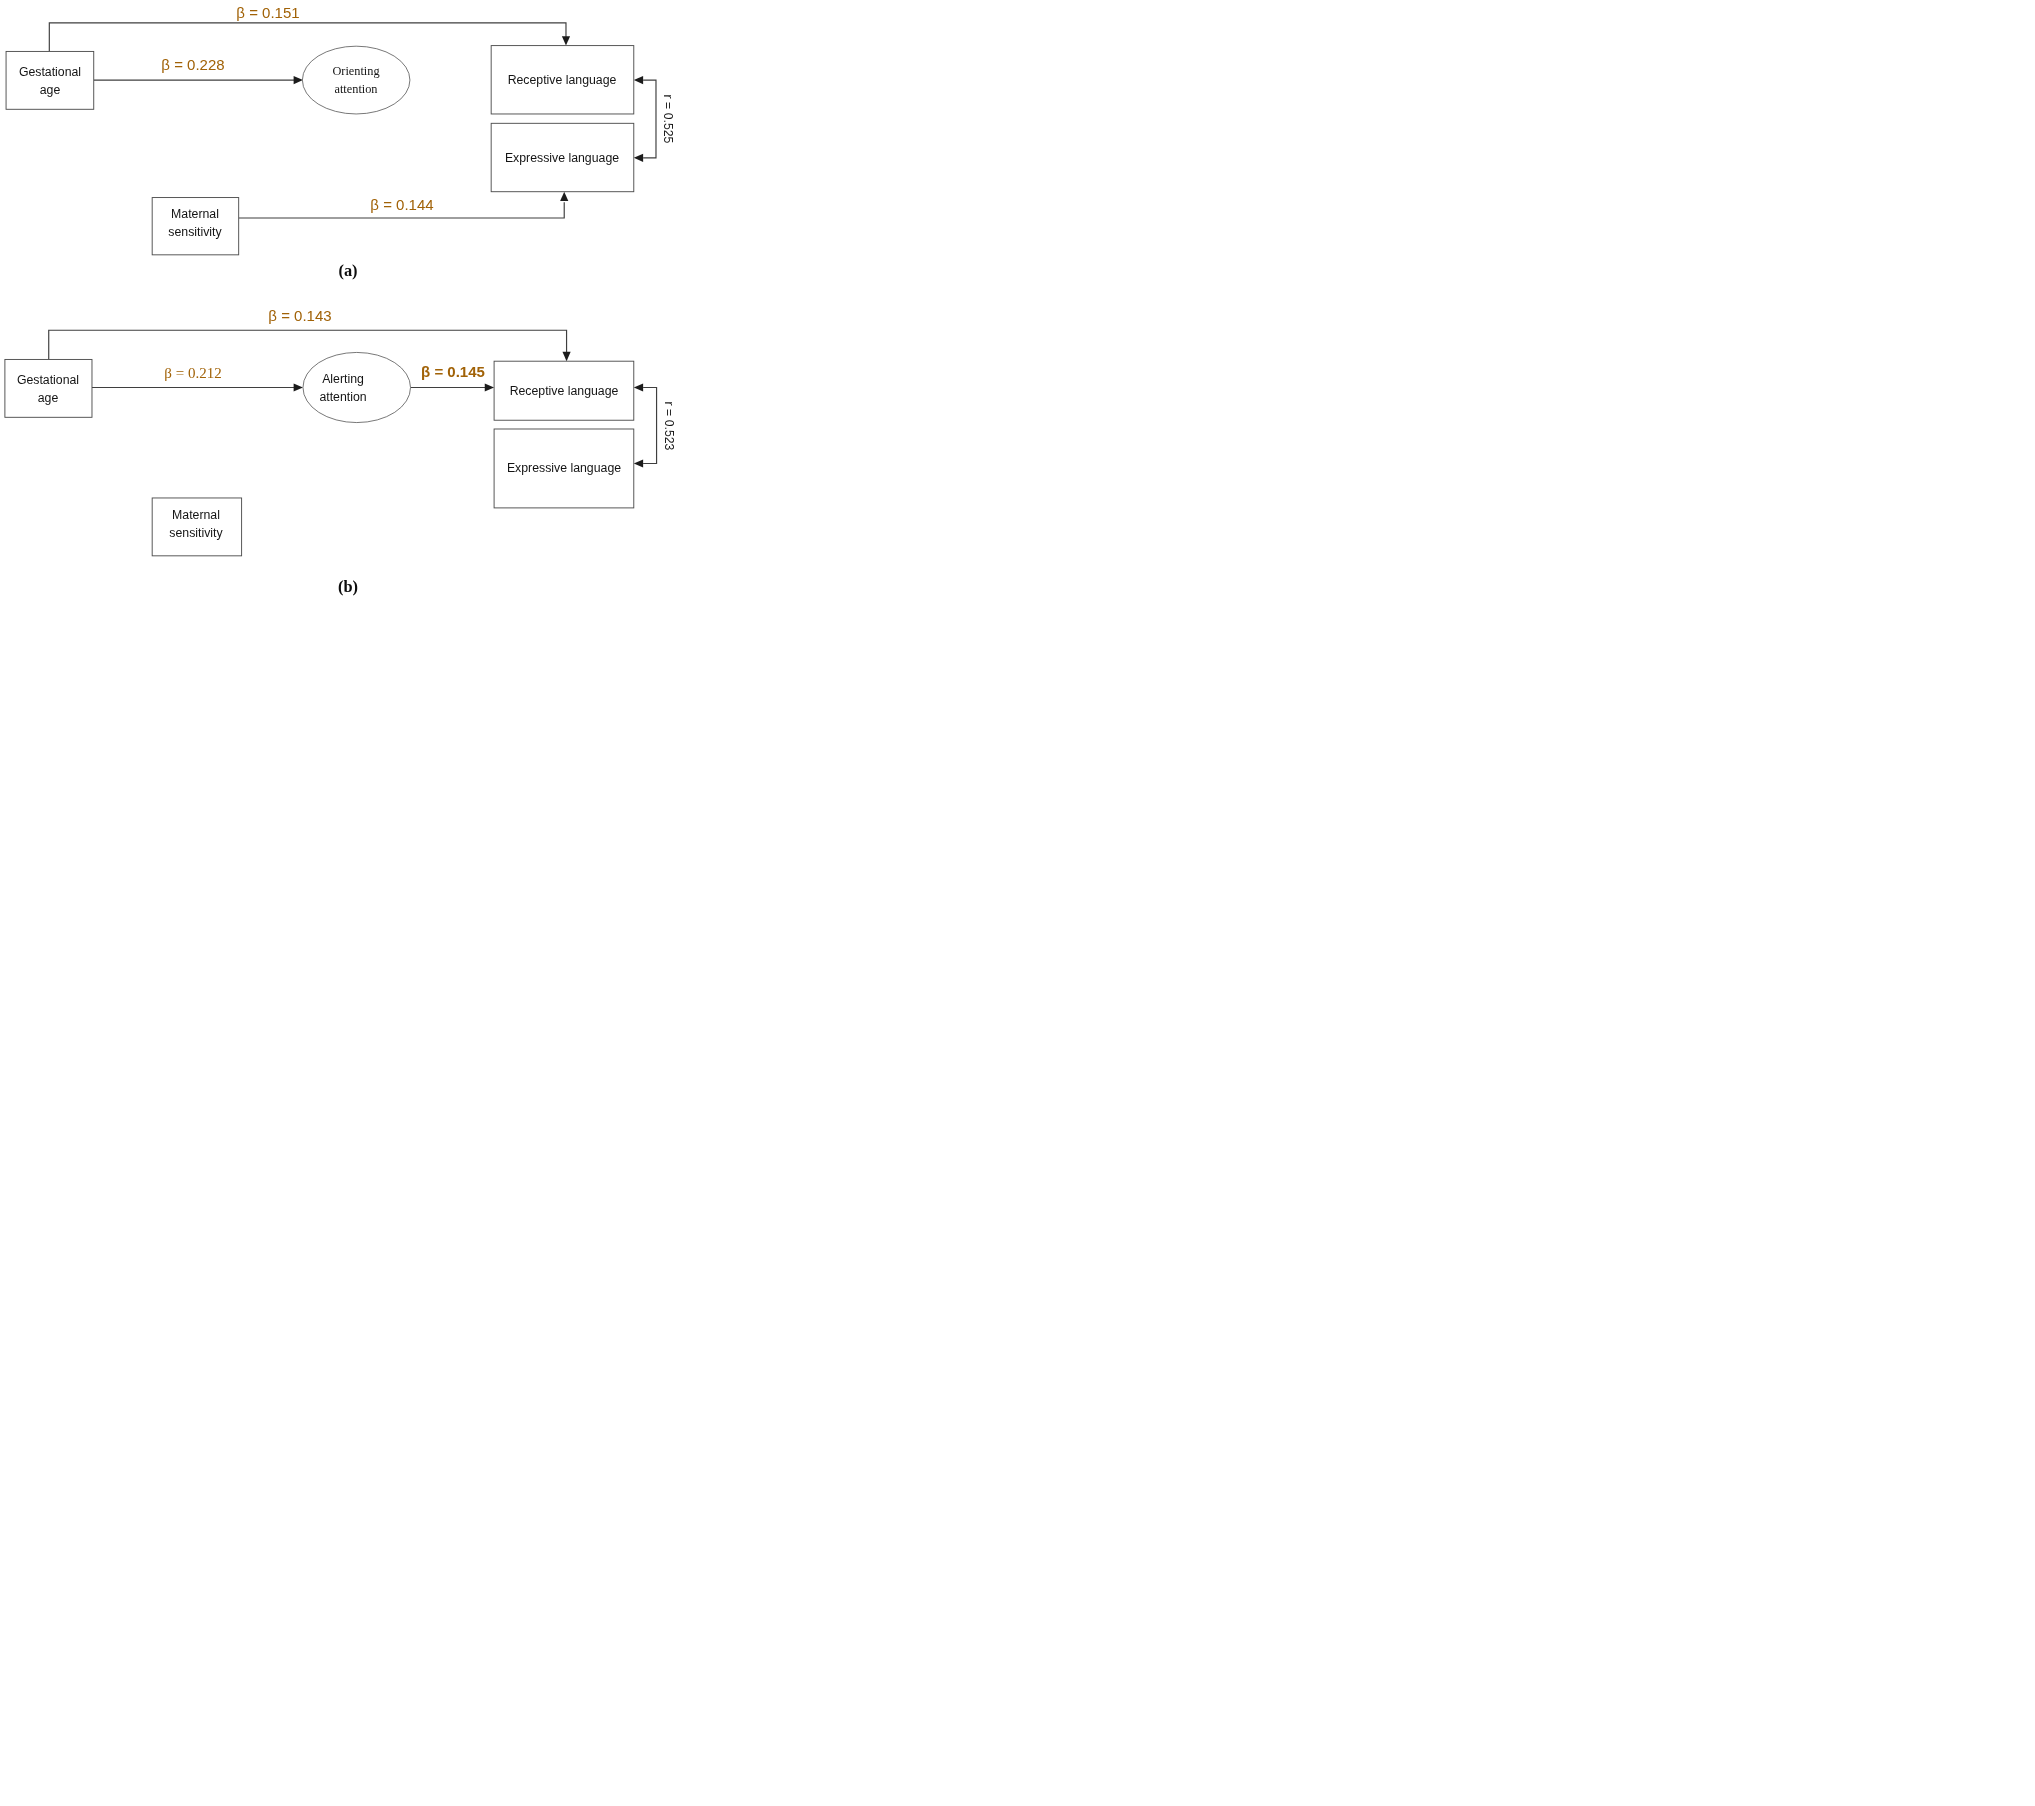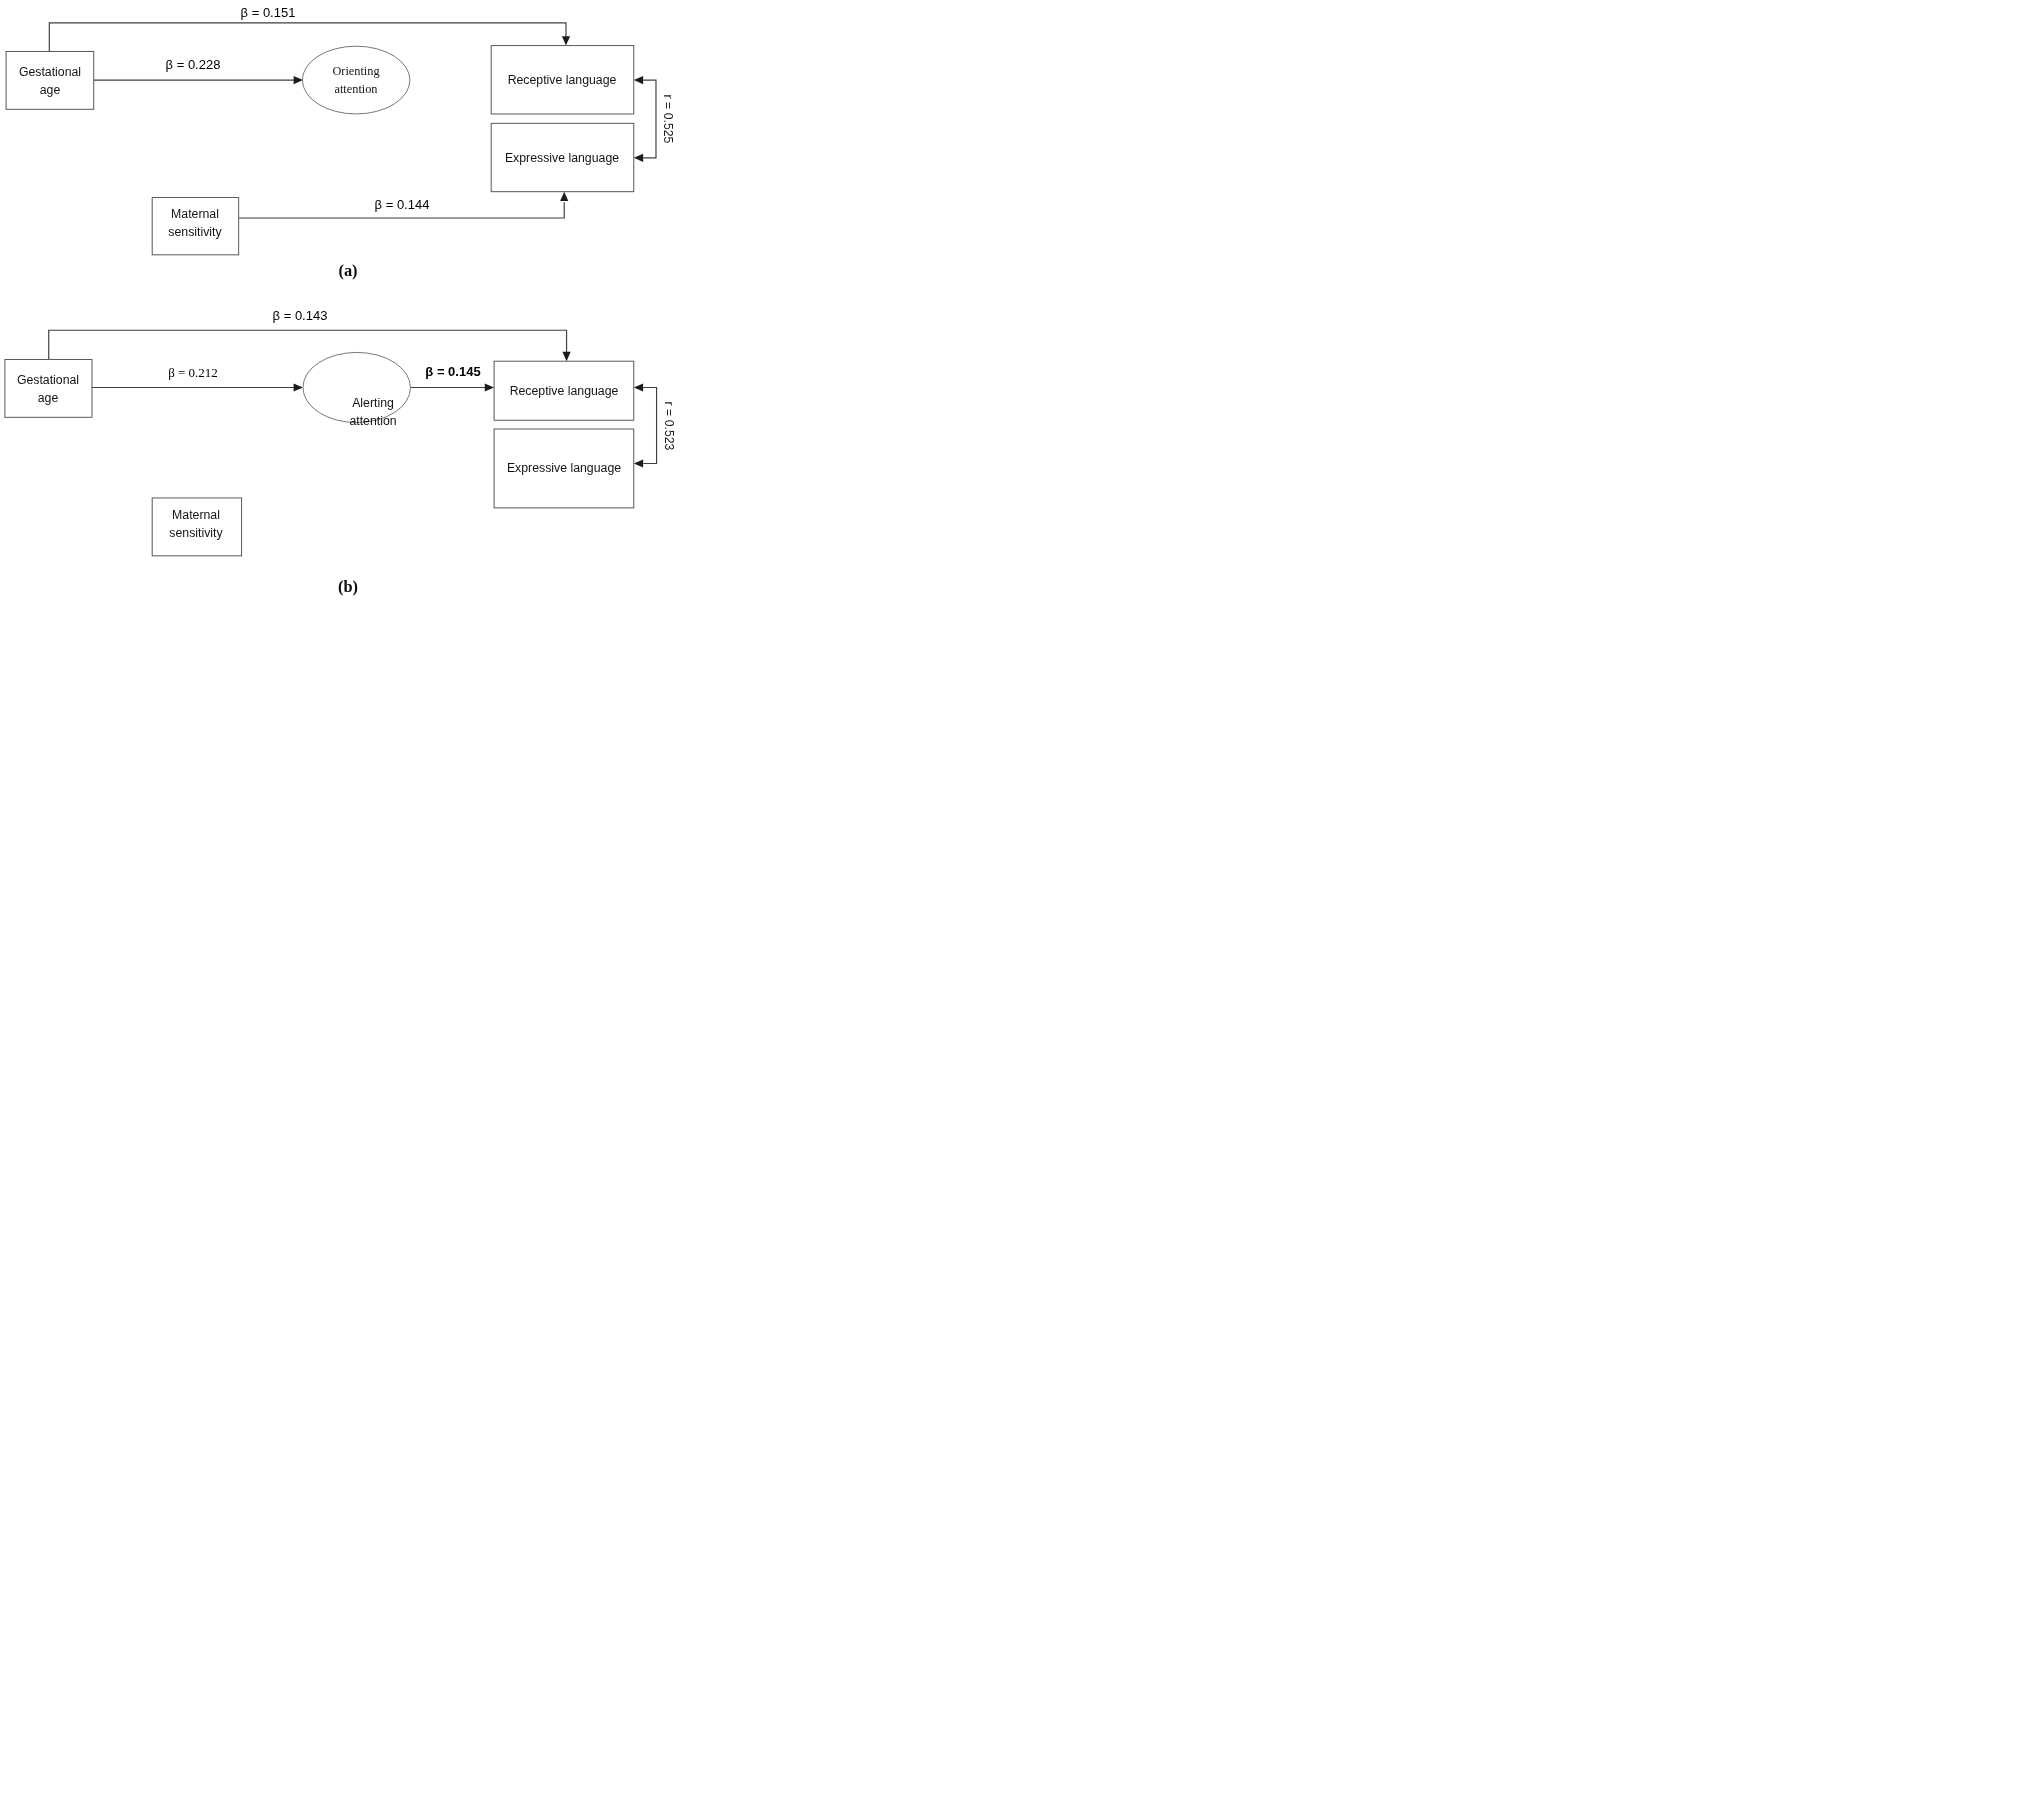--- a/index.html
+++ b/index.html
@@ -20,23 +20,23 @@
     position: absolute;
     left: 0;
     top: 0;
     width: 679px;
     height: 602px;
   }
   .lbl {
     position: absolute;
     transform: translate(-50%, -50%);
     white-space: nowrap;
-    font-size: 13px;
+    font-size: 15px;
     line-height: 1.2;
-    color: #000000;
+    color: #a16207;
     text-align: right;
   }
   .node-lbl {
     position: absolute;
     transform: translate(-50%, -50%);
     font-size: 12.3px;
     line-height: 1.5;
     text-align: center;
     color: #141414;
   }
@@ -126,21 +126,21 @@
   <div class="lbl" style="left:402px; top:205px;">β = 0.144</div>
 
   <div class="caption" style="left:348px; top:271px;">(a)</div>
 
   <div class="lbl" style="left:300px; top:316px;">β = 0.143</div>
 
   <div class="lbl" style="left:193px; top:373px;font-family:Liberation Serif, serif;">β = 0.212</div>
 
   <div class="node-lbl" style="left:48px; top:389px; width:82px;">Gestational age</div>
 
-  <div class="node-lbl" style="left:373px; top:388px; width:82px;margin-top:24px;">Alerting attention</div>
+  <div class="node-lbl" style="left:343px; top:388px; width:82px;">Alerting attention</div>
 
   <div class="lbl" style="left:453px; top:372px;font-weight:bold;">β = 0.145</div>
 
   <div class="node-lbl" style="left:564px; top:391px; width:132px;">Receptive language</div>
 
   <div class="node-lbl" style="left:564px; top:468px; width:132px;">Expressive language</div>
 
   <div class="rot" style="left:669px; top:426px;">r = 0.523</div>
 
   <div class="node-lbl" style="left:196px; top:524px; width:82px;">Maternal sensitivity</div>

